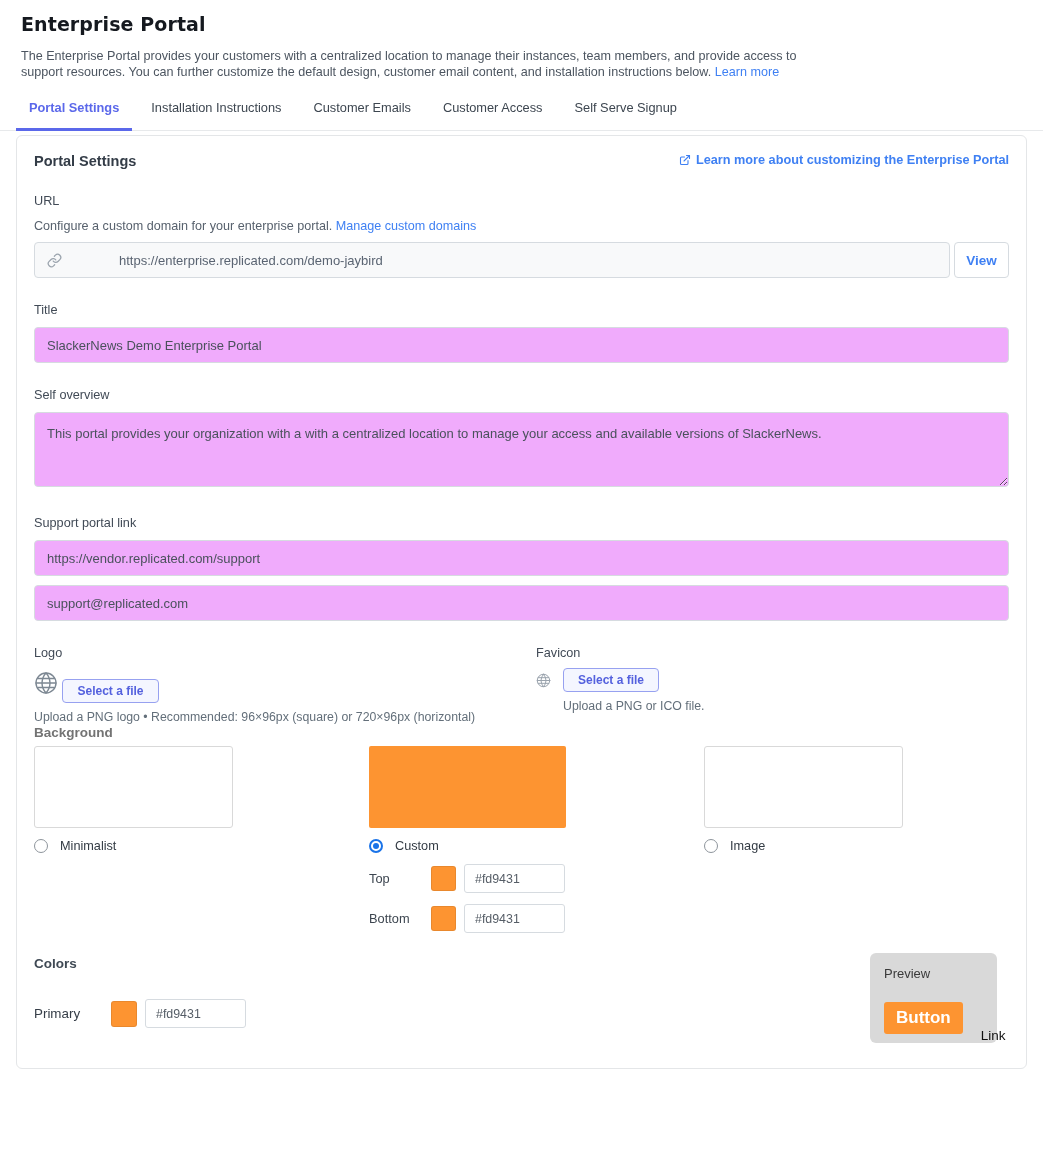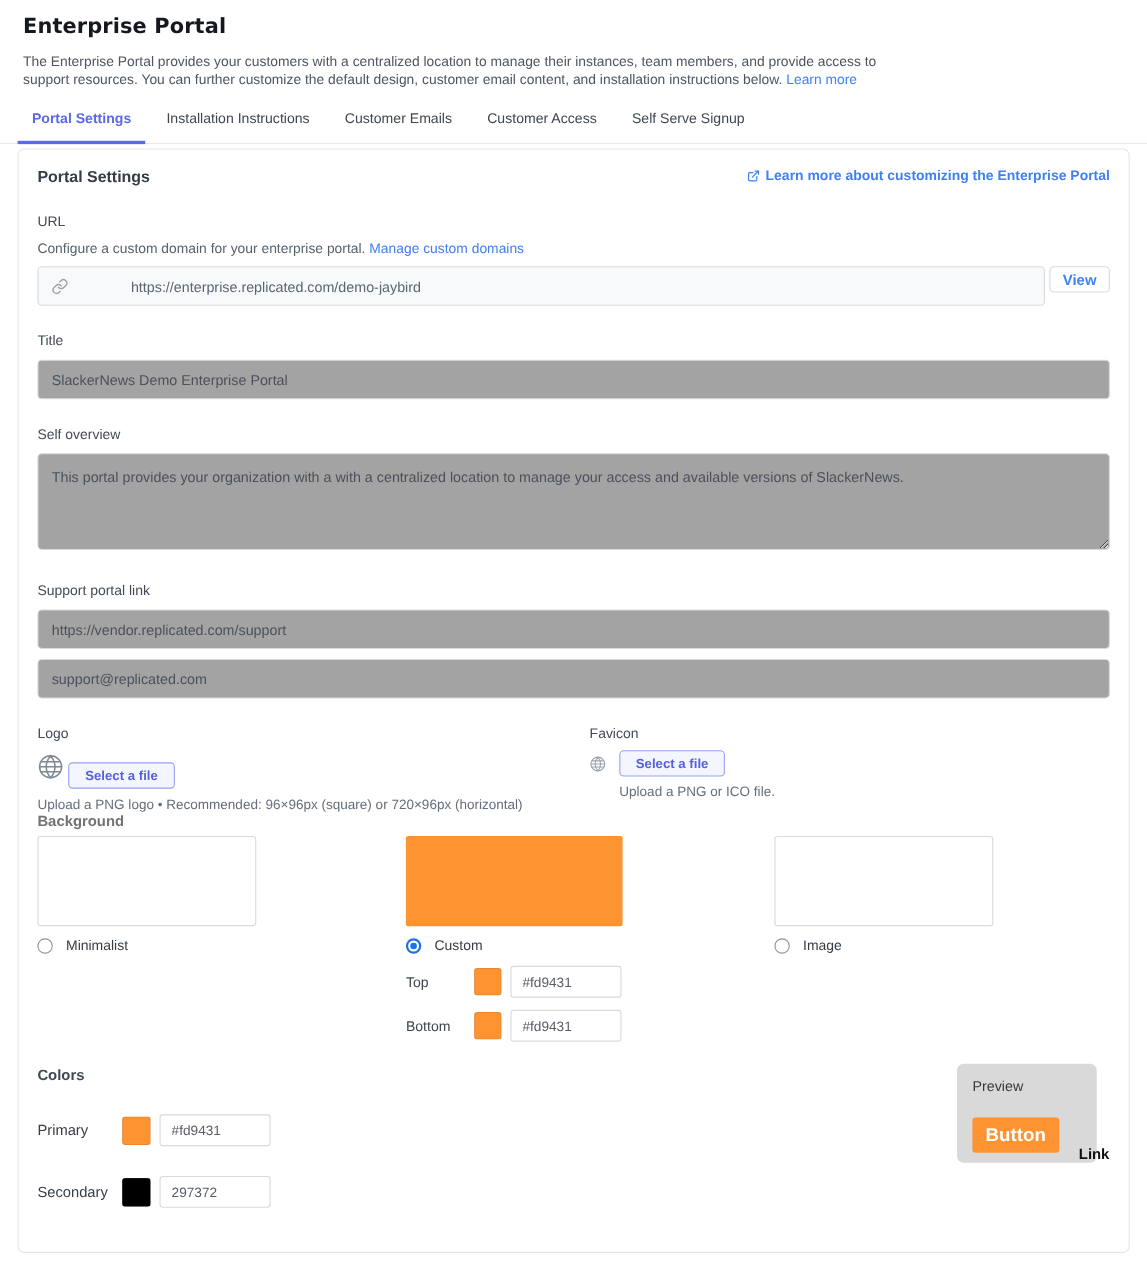--- a/index.html
+++ b/index.html
@@ -25,32 +25,32 @@
     background:#fff; padding:17px 17px 40px 17px; }
   .card-header { display:flex; justify-content:space-between; align-items:flex-start; }
   .card-heading { font-size:14.5px; font-weight:700; color:#333c47; }
   .customize-link { font-size:12.7px; font-weight:600; display:inline-flex; align-items:center; gap:5px; }
   .icon { display:inline-flex; flex:none; }
 
   .field-label { margin-top:24px; font-size:12.7px; color:#414a56; line-height:16px; }
   .field-help { margin-top:9px; font-size:12.6px; color:#57616d; line-height:16px; }
 
   input.text, textarea.text { width:100%; border:1px solid #d6dbe0; border-radius:4px;
-    background:#a3a3a3; font-family:"Liberation Sans", sans-serif; font-size:13px;
+    background:#f0abfc; font-family:"Liberation Sans", sans-serif; font-size:13px;
     color:#4a515c; padding:0 12px; outline:none; }
   input.text { height:36px; margin-top:9px; }
-  textarea.text { height:88px; margin-top:9px; padding:12px; resize:vertical; line-height:17px; }
+  textarea.text { height:75px; margin-top:9px; padding:12px; resize:vertical; line-height:17px; }
 
   
   .url-group { display:flex; gap:4px; margin-top:8px; }
   .url-input-wrap { flex:1; display:flex; align-items:center; gap:9px; height:36px;
     border:1px solid #d6dbe0; border-radius:4px; background:#f8f9fa; padding:0 12px; }
   .url-input-wrap input { flex:1; border:none; background:transparent; font-size:13px;
     color:#5a6472; outline:none; font-family:"Liberation Sans", sans-serif;padding-left:48px; }
-  .view-btn { width:55px; height:24px; border:1px solid #d6dbe0; border-radius:4px;
+  .view-btn { width:55px; height:36px; border:1px solid #d6dbe0; border-radius:4px;
     background:#fff; color:#3f80f3; font-size:13.5px; font-weight:600; cursor:pointer;
     font-family:"Liberation Sans", sans-serif; }
 
   
   .media-row { display:flex; margin-top:24px; }
   .media-col-left { width:502px; }
   .media-label { font-size:12.7px; color:#414a56; line-height:16px; }
   .globe-lg { margin-top:7px; color:#7d8893; }
   .select-file-btn { display:inline-block; margin-top:18px; padding:4px 14px; height:24px;
     background:#f4f6ff; border:1px solid #97a1f0; border-radius:4px; color:#5461de;
@@ -91,21 +91,21 @@
   .pcolor-row .lbl { width:77px; font-size:13.4px; color:#363e48; }
   .pcolor-row .swatch { width:26px; height:26px; }
 
   .preview-panel { position:absolute; top:-2px; right:12px; width:127px; height:90px;
     background:#d9d9d9; border-radius:6px; padding:13px 14px; }
   .preview-title { font-size:13px; color:#3a3a3a; }
   .preview-row { display:flex; align-items:center; margin-top:11px; }
   .preview-btn { background:#fd9431; border:none; border-radius:3px; color:#fff;
     font-size:17px; font-weight:700; padding:6px 12px; cursor:pointer;
     font-family:"Liberation Sans", sans-serif; }
-  .preview-link { margin-left:18px; font-size:13.5px; font-weight:700; color:#101010;margin-top:36px; }
+  .preview-link { margin-left:18px; font-size:13.5px; font-weight:400; color:#101010;margin-top:36px; }
 </style>
 </head>
 <body>
 
 <header class="page-header">
   <h1 class="page-title">Enterprise Portal</h1>
   <p class="page-desc"><span>The Enterprise Portal provides your customers with a centralized location to manage their instances, team members, and provide access to support resources. You can further customize the default design, customer email content, and installation instructions below.</span>
     <a class="link">Learn more</a></p>
 </header>
 
@@ -244,25 +244,20 @@
   
   <div class="colors-section">
     <div class="colors-heading">Colors</div>
 
     <div class="pcolor-row">
       <span class="lbl">Primary</span>
       <span class="swatch"></span>
       <input type="text" class="hex-input" value="#fd9431" style="">
     </div>
 
-    <div class="pcolor-row">
-      <span class="lbl">Secondary</span>
-      <span class="swatch black"></span>
-      <input type="text" class="hex-input" value="297372" style="">
-    </div>
 
     <div class="preview-panel">
       <div class="preview-title">Preview</div>
       <div class="preview-row">
         <button class="preview-btn">Button</button>
         <span class="preview-link">Link</span>
       </div>
     </div>
   </div>
 

